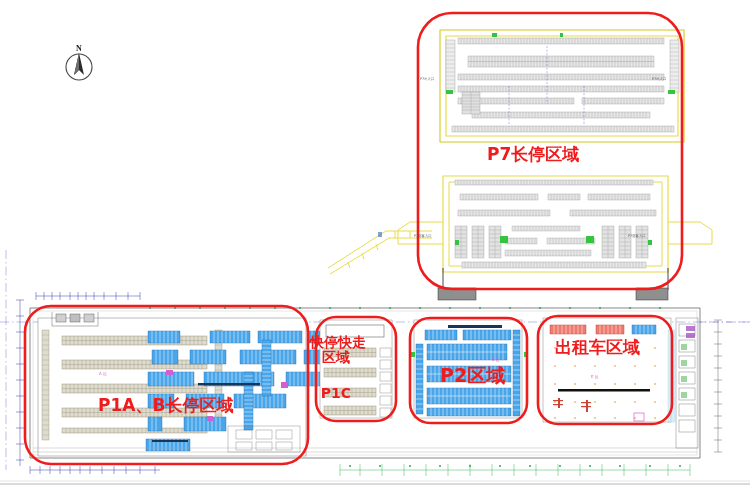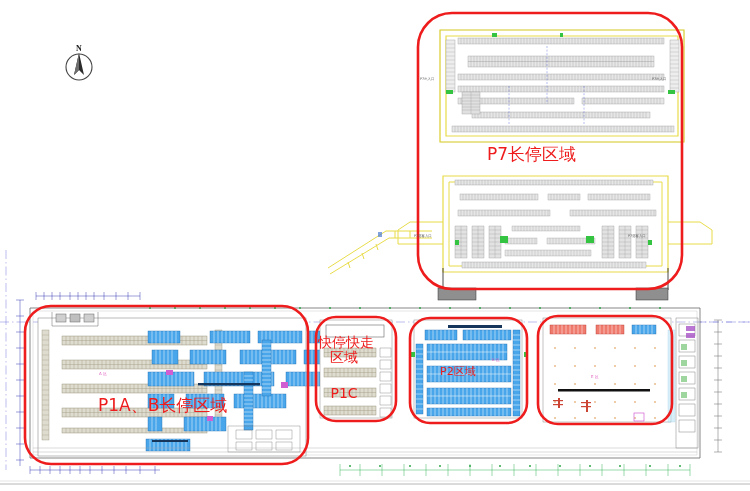--- a/index.html
+++ b/index.html
@@ -1,28 +1,28 @@
 <!DOCTYPE html>
 <html><head>
 <meta charset="utf-8">
 <style>
   html,body{margin:0;padding:0;background:#ffffff;}
   body{font-family:"Liberation Sans","DejaVu Sans",sans-serif;}
   #stage{position:relative;width:750px;height:491px;background:#ffffff;overflow:hidden;}
   #stage svg{position:absolute;left:0;top:0;}
   .zone-label{
-    position:absolute;color:#ee1c1c;font-weight:normal;
+    position:absolute;color:#ee1c1c;font-weight:bold;
     font-family:"DejaVu Sans","Liberation Sans",sans-serif;
     white-space:nowrap;letter-spacing:0px;line-height:1.05;
     text-align:center;user-select:none;
   }
   .zl-p7{font-size:17px;}
   .zl-p1{font-size:17px;margin-top:24px;}
   .zl-p1c{font-size:14px;}
-  .zl-p2{font-size:11px;}
+  .zl-p2{font-size:19px;}
   .zl-taxi{font-size:17px;}
   .small-cad-label{
     position:absolute;font-size:3.4px;color:#5a5a5a;
     font-family:"DejaVu Sans",sans-serif;white-space:nowrap;
   }
   .pinklbl{position:absolute;font-size:4px;color:#e060c0;font-family:"DejaVu Sans",sans-serif;white-space:nowrap;}
   #compass{position:absolute;}
 </style>
 </head>
 <body>
@@ -2141,28 +2141,29 @@
       <circle cx="17" cy="27" r="13" fill="none" stroke="#444" stroke-width="1.1"></circle>
       <polygon points="17,13 12,35 17,30 22,35" fill="#2b2b2b"></polygon>
       <polygon points="17,13 17,30 12,35" fill="#6e6e6e"></polygon>
     </svg>
   </div>
 
   <div class="zone-label zl-p7" style="left:487px;top:146px;">P7长停区域</div>
 
   <div class="zone-label zl-p1" style="left:98px;top:373px;">P1A、B长停区域</div>
 
-  <div style="position:absolute;left:318px;top:335px;width:52px;text-align:center;">
+  <div style="position:absolute;left:310px;top:335px;width:52px;text-align:center;">
     <div class="zone-label zl-p1c" style="position:static;">快停快走</div>
     <div class="zone-label zl-p1c" style="position:static;">区域</div>
     <div class="zone-label zl-p1c" style="position:static;margin-top:22px;">P1C</div>
   </div>
 
   <div class="zone-label zl-p2" style="left:440px;top:366px;">P2区域</div>
 
+  <div class="zone-label zl-taxi" style="left:555px;top:339px;">出租车区域</div>
 
   <div class="small-cad-label" style="left:420px;top:77px;">P7出入口</div>
   <div class="small-cad-label" style="left:652px;top:77px;">P7出入口</div>
   <div class="small-cad-label" style="left:414px;top:234px;">P7落客入口</div>
   <div class="small-cad-label" style="left:628px;top:234px;">P7落客入口</div>
   <div class="pinklbl" style="left:99px;top:371px;">A 区</div>
   <div class="pinklbl" style="left:492px;top:357px;">b 区</div>
   <div class="pinklbl" style="left:591px;top:374px;">E 区</div>
 
 </div>

